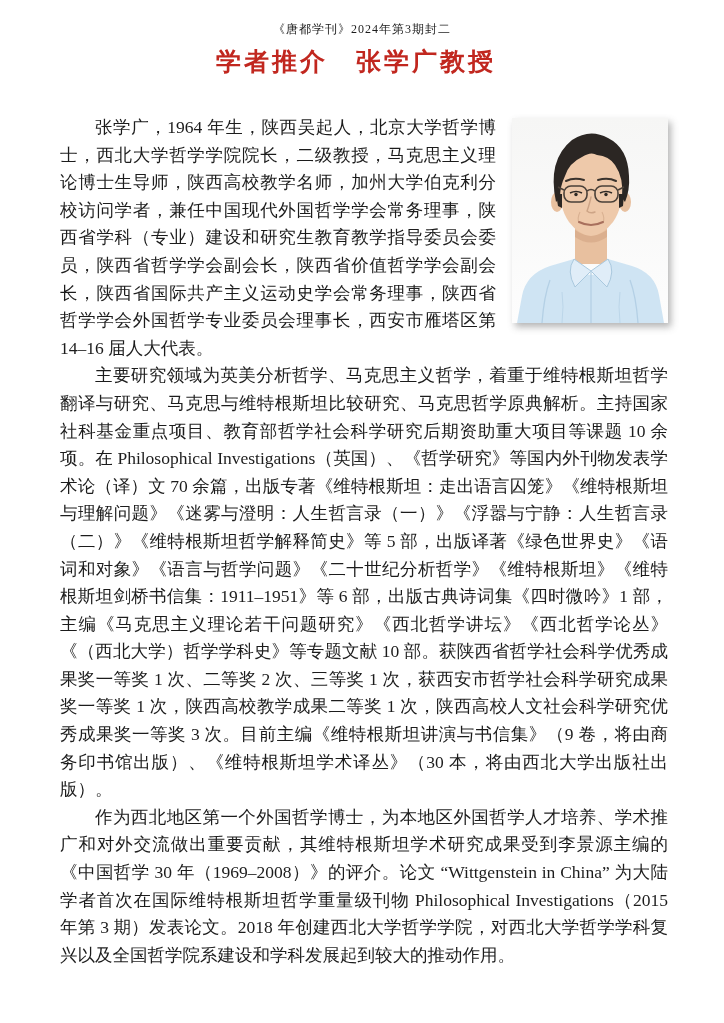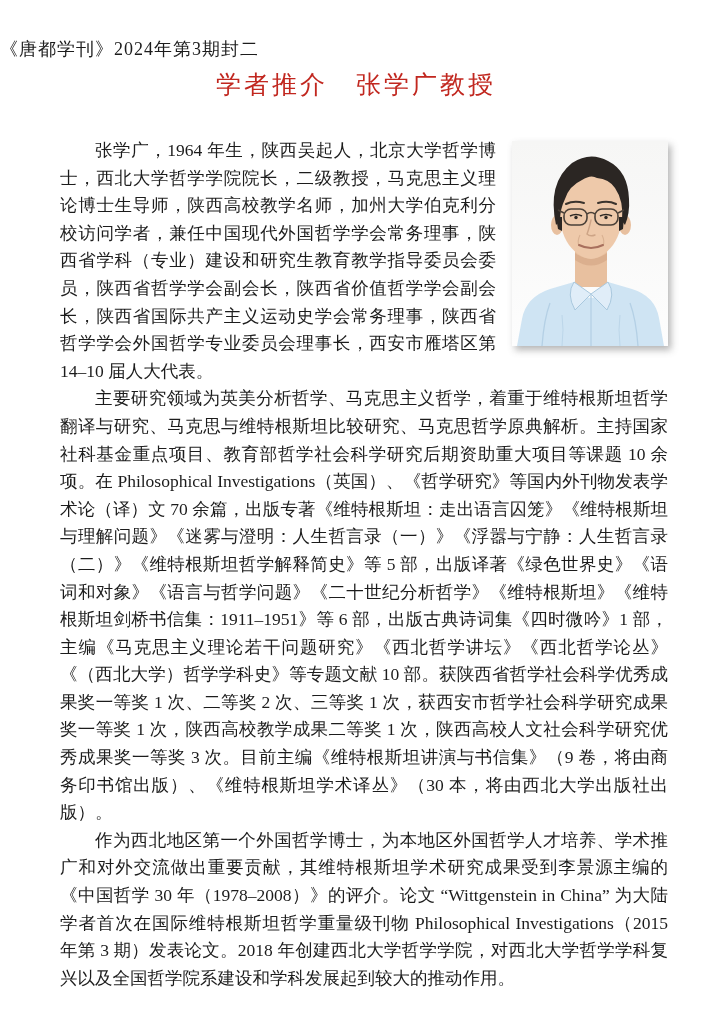--- a/index.html
+++ b/index.html
@@ -12,31 +12,31 @@
     position:relative;
     width:724px;
     height:1023px;
     margin:0 auto;
     background:#ffffff;
     overflow:hidden;
     font-family:"Liberation Serif","DejaVu Serif",serif;
     color:var(--text-color);
   }
   .header-line{
-    padding-top:37px;
-    text-align:left;
-    font-size:18px;
+    padding-top:21px;
+    text-align:center;
+    font-size:12px;
     letter-spacing:1px;
     color:var(--text-color);
   }
   .page-title{
     margin:7px 12px 0 0;
     text-align:center;
     font-size:25px;
-    font-weight:normal;
+    font-weight:bold;
     letter-spacing:3px;
     color:var(--title-red);
   }
   .content{
     margin:36px 56px 0 60px;
     font-size:17.5px;
     line-height:27.6px;
     text-align:justify;
   }
   .para{
@@ -117,18 +117,18 @@
 
         <path d="M79 79 Q77 88 75 93 Q78 96 83 94" stroke="#cda486" stroke-width="1.4" fill="none" stroke-linecap="round"></path>
 
         <path d="M68 94 Q65 100 67 105" stroke="#d9b192" stroke-width="1.1" fill="none"></path>
         <path d="M90 94 Q93 100 91 105" stroke="#d9b192" stroke-width="1.1" fill="none"></path>
 
         <path d="M67 104 Q79 110 91 104" stroke="#a8705d" stroke-width="2" fill="none" stroke-linecap="round"></path>
       </svg>
     </div>
 
-    <p class="para"><span>张学广，1964 年生，陕西吴起人，北京大学哲学博士，西北大学哲学学院院长，二级教授，马克思主义理论博士生导师，陕西高校教学名师，加州大学伯克利分校访问学者，兼任中国现代外国哲学学会常务理事，陕西省学科（专业）建设和研究生教育教学指导委员会委员，陕西省哲学学会副会长，陕西省价值哲学学会副会长，陕西省国际共产主义运动史学会常务理事，陕西省哲学学会外国哲学专业委员会理事长，西安市雁塔区第 14–10 届人大代表。</span></p>
+    <p class="para"><span>张学广，1964 年生，陕西吴起人，北京大学哲学博士，西北大学哲学学院院长，二级教授，马克思主义理论博士生导师，陕西高校教学名师，加州大学伯克利分校访问学者，兼任中国现代外国哲学学会常务理事，陕西省学科（专业）建设和研究生教育教学指导委员会委员，陕西省哲学学会副会长，陕西省价值哲学学会副会长，陕西省国际共产主义运动史学会常务理事，陕西省哲学学会外国哲学专业委员会理事长，西安市雁塔区第 14–16 届人大代表。</span></p>
     <p class="para clear-float"><span>主要研究领域为英美分析哲学、马克思主义哲学，着重于维特根斯坦哲学翻译与研究、马克思与维特根斯坦比较研究、马克思哲学原典解析。主持国家社科基金重点项目、教育部哲学社会科学研究后期资助重大项目等课题 10 余项。在 </span><span class="italic">Philosophical Investigations</span><span>（英国）、《哲学研究》等国内外刊物发表学术论（译）文 70 余篇，出版专著《维特根斯坦：走出语言囚笼》《维特根斯坦与理解问题》《迷雾与澄明：人生哲言录（一）》《浮嚣与宁静：人生哲言录（二）》《维特根斯坦哲学解释简史》等 5 部，出版译著《绿色世界史》《语词和对象》《语言与哲学问题》《二十世纪分析哲学》《维特根斯坦》《维特根斯坦剑桥书信集：1911–1951》等 6 部，出版古典诗词集《四时微吟》1 部，主编《马克思主义理论若干问题研究》《西北哲学讲坛》《西北哲学论丛》《（西北大学）哲学学科史》等专题文献 10 部。获陕西省哲学社会科学优秀成果奖一等奖 1 次、二等奖 2 次、三等奖 1 次，获西安市哲学社会科学研究成果奖一等奖 1 次，陕西高校教学成果二等奖 1 次，陕西高校人文社会科学研究优秀成果奖一等奖 3 次。目前主编《维特根斯坦讲演与书信集》（9 卷，将由商务印书馆出版）、《维特根斯坦学术译丛》（30 本，将由西北大学出版社出版）。</span></p>
-    <p class="para"><span>作为西北地区第一个外国哲学博士，为本地区外国哲学人才培养、学术推广和对外交流做出重要贡献，其维特根斯坦学术研究成果受到李景源主编的《中国哲学 30 年（1978–2008）》的评介。论文 “Wittgenstein in China” 为大陆学者首次在国际维特根斯坦哲学重量级刊物 </span><span class="italic">Philosophical Investigations</span><span>（2015 年第 3 期）发表论文。2018 年创建西北大学哲学学院，对西北大学哲学学科复兴以及全国哲学院系建设和学科发展起到较大的推动作用。</span></p>
+    <p class="para"><span>作为西北地区第一个外国哲学博士，为本地区外国哲学人才培养、学术推广和对外交流做出重要贡献，其维特根斯坦学术研究成果受到李景源主编的《中国哲学 30 年（1969–2008）》的评介。论文 “Wittgenstein in China” 为大陆学者首次在国际维特根斯坦哲学重量级刊物 </span><span class="italic">Philosophical Investigations</span><span>（2015 年第 3 期）发表论文。2018 年创建西北大学哲学学院，对西北大学哲学学科复兴以及全国哲学院系建设和学科发展起到较大的推动作用。</span></p>
 
   </div>
 </div>
 
 </body></html>

